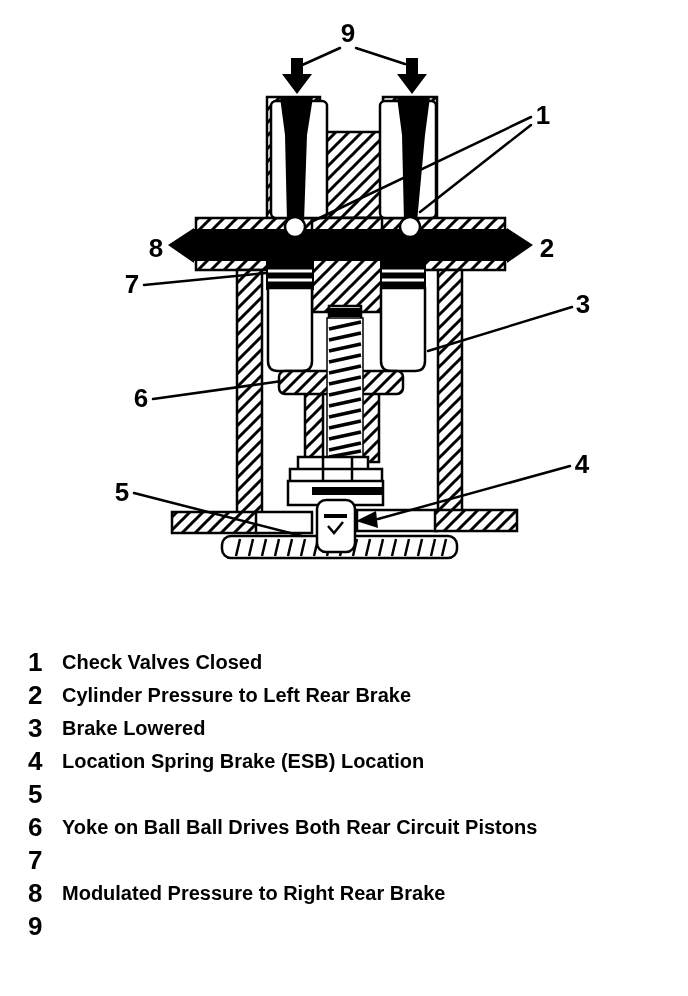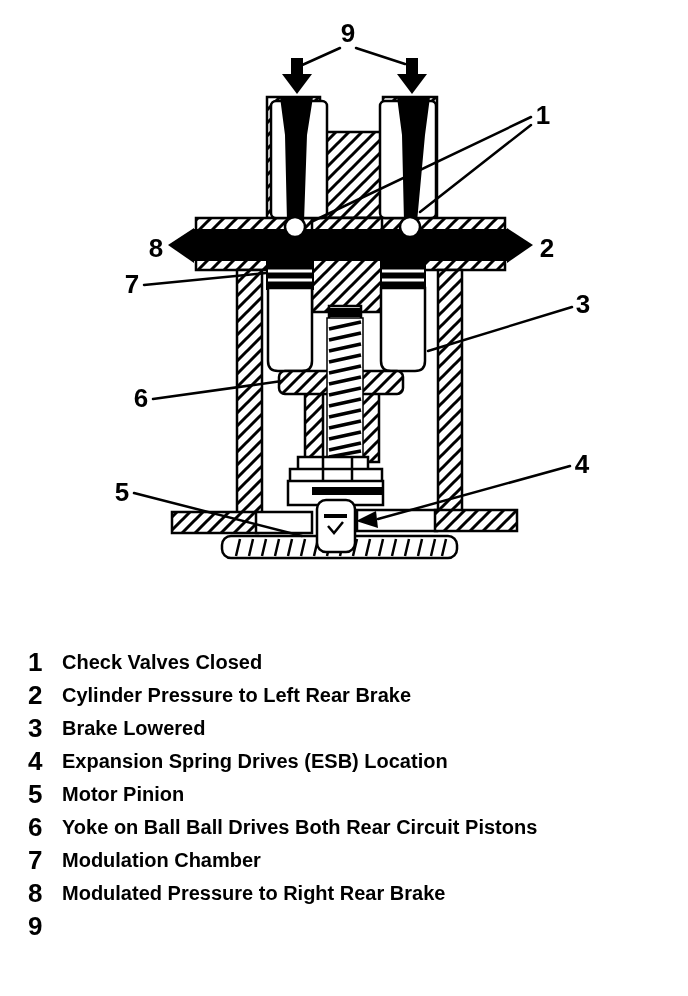--- a/index.html
+++ b/index.html
@@ -138,33 +138,31 @@
     <div class="legend-row">
       <span class="legend-num">2</span>
       <span class="legend-text">Cylinder Pressure to Left Rear Brake</span>
     </div>
     <div class="legend-row">
       <span class="legend-num">3</span>
       <span class="legend-text">Brake Lowered</span>
     </div>
     <div class="legend-row">
       <span class="legend-num">4</span>
-      <span class="legend-text">Expansion Spring Drives (ESB) Location</span>
+      <span class="legend-text">Location Spring Brake (ESB) Location</span>
     </div>
     <div class="legend-row">
       <span class="legend-num">5</span>
-      <span class="legend-text">Motor Pinion</span>
     </div>
     <div class="legend-row">
       <span class="legend-num">6</span>
       <span class="legend-text">Yoke on Ball Ball Drives Both Rear Circuit Pistons</span>
     </div>
     <div class="legend-row">
       <span class="legend-num">7</span>
-      <span class="legend-text">Modulation Chamber</span>
     </div>
     <div class="legend-row">
       <span class="legend-num">8</span>
       <span class="legend-text">Modulated Pressure to Right Rear Brake</span>
     </div>
     <div class="legend-row">
       <span class="legend-num">9</span>
     </div>
   </div>
 

